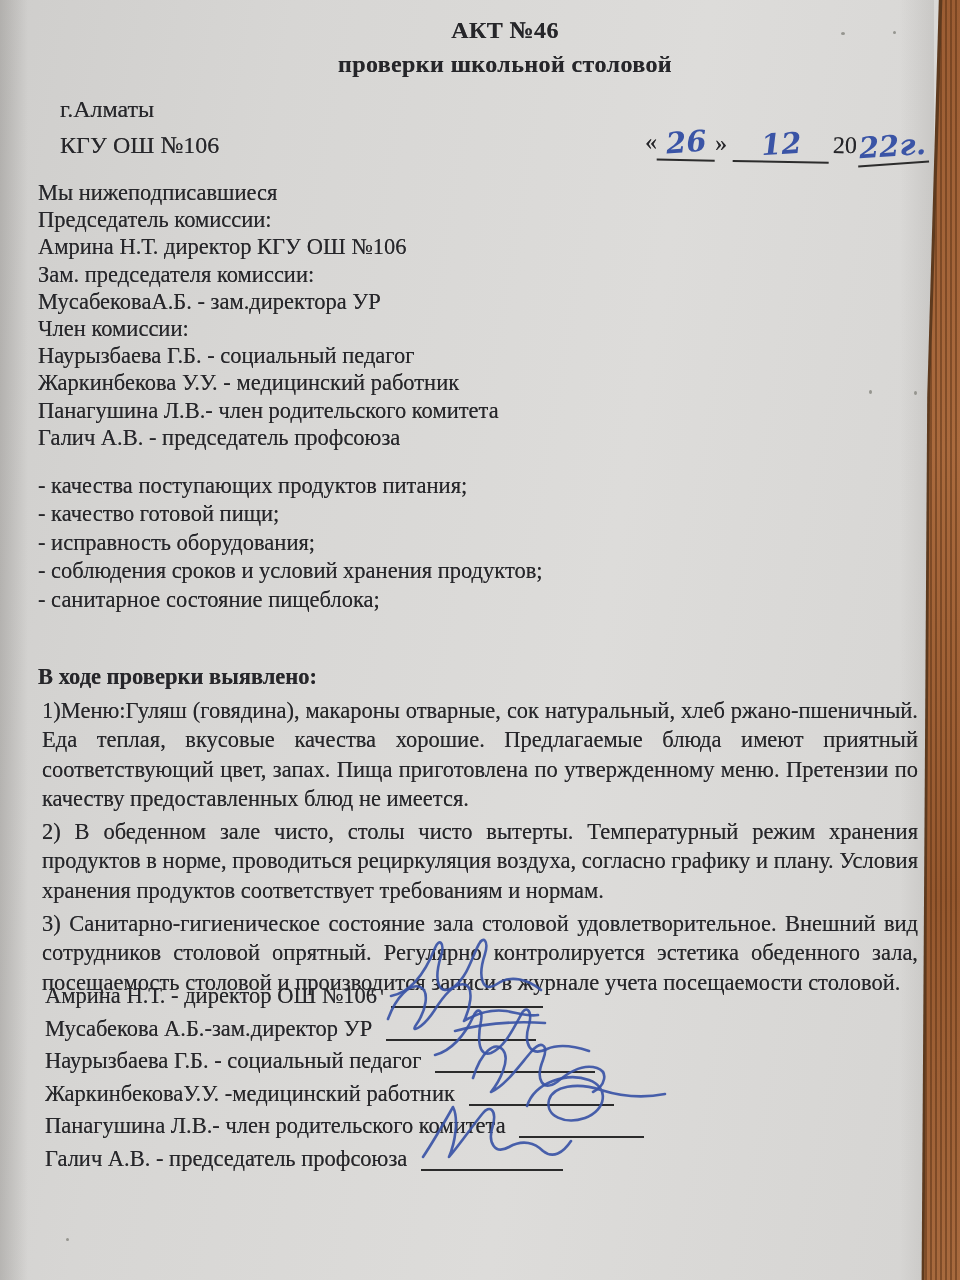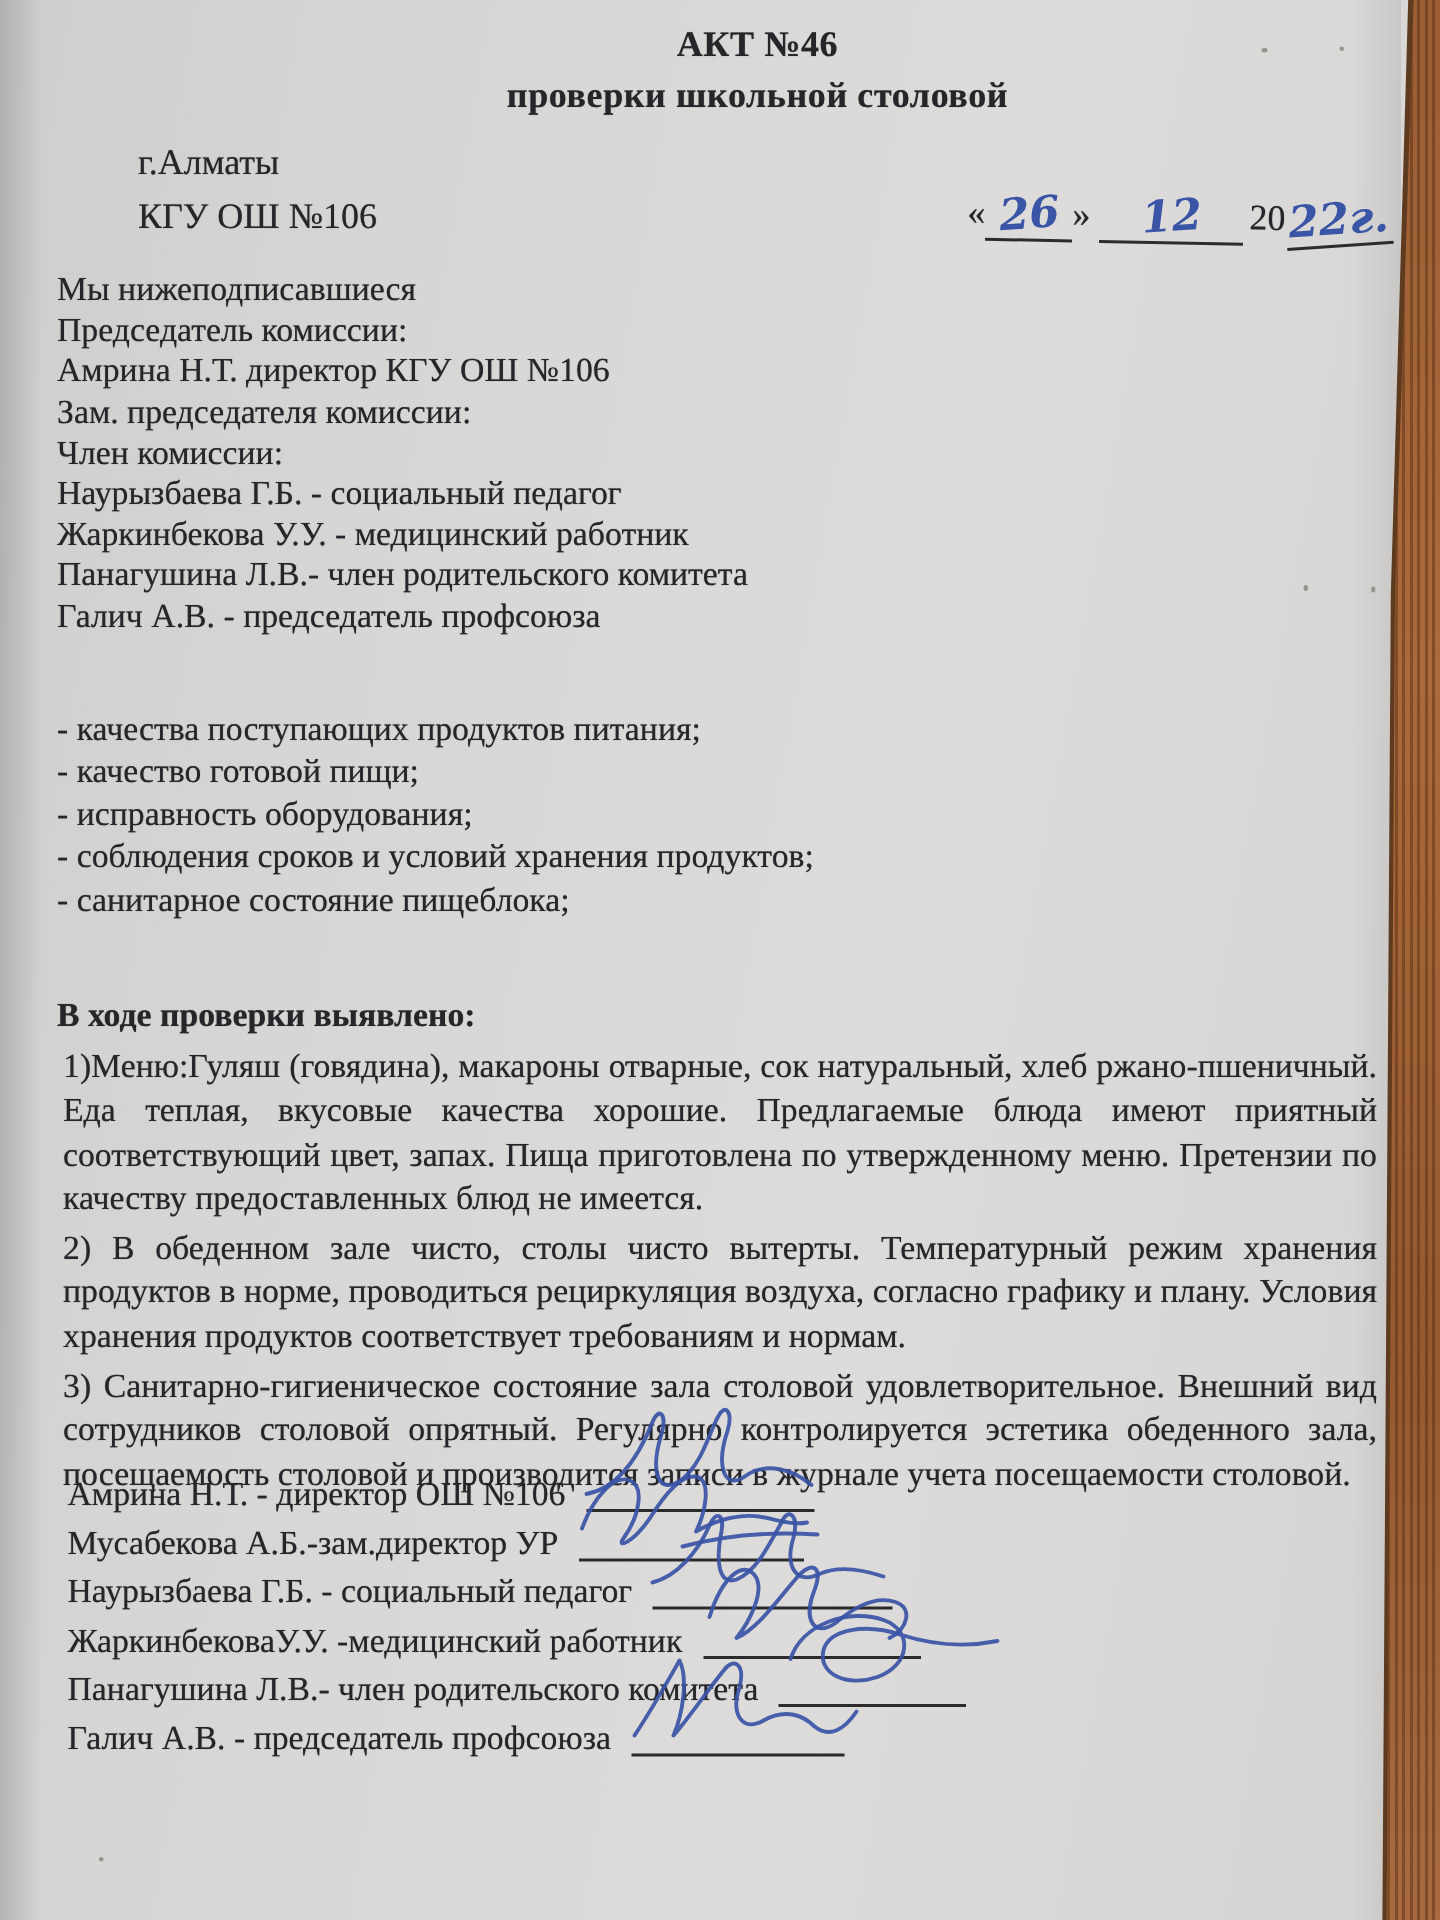--- a/index.html
+++ b/index.html
@@ -31,21 +31,21 @@
     background:
       repeating-linear-gradient(90deg,rgba(80,42,15,0.45) 0 2px,rgba(0,0,0,0) 2px 5px),
       linear-gradient(180deg,#9c5d33 0%,#aa6a3d 35%,#96582e 70%,#a86a3e 100%);
     clip-path:polygon(56% 0,100% 0,100% 100%,11% 100%,25% 31%);
   }
   .content{position:absolute;inset:0;text-shadow:0 0 0.6px rgba(40,40,40,0.65);padding-left:16px;}
   .title{
     position:absolute;top:13px;left:40px;width:930px;text-align:center;
     font-weight:bold;font-size:24px;line-height:34px;letter-spacing:0.4px;
   }
-  .addr{position:absolute;top:91px;left:60px;font-size:24px;line-height:36px;margin-left:32px;}
+  .addr{position:absolute;top:91px;left:60px;font-size:24px;line-height:36px;}
   .date-line{
     position:absolute;top:127px;left:645px;font-size:24px;white-space:nowrap;
     transform:rotate(1.1deg);
   }
   .u{display:inline-block;border-bottom:2px solid #2c2c2c;text-align:center;}
   .u-day{width:58px;}
   .u-month{width:96px;margin-right:4px;}
   .hand{
     font-family:"DejaVu Serif",serif;font-style:italic;font-weight:bold;
     color:#3a54a6;font-size:29px;text-shadow:none;
@@ -93,20 +93,21 @@
   <div class="date-line">
     <span>«</span><span class="u u-day"><span class="hand">26</span></span><span>»</span>
     <span class="u u-month"><span class="hand">12</span></span><span>20</span><span class="hand hand-year">22г.</span>
   </div>
 
   <div class="intro">
     <div>Мы нижеподписавшиеся</div>
     <div>Председатель комиссии:</div>
     <div>Амрина Н.Т.  директор КГУ ОШ №106</div>
     <div>Зам. председателя  комиссии:</div>
+    <div>МусабековаА.Б. - зам.директора УР</div>
     <div>Член комиссии:</div>
     <div>Наурызбаева Г.Б. - социальный педагог</div>
     <div>Жаркинбекова У.У. - медицинский работник</div>
     <div>Панагушина Л.В.- член родительского комитета</div>
     <div>Галич А.В. - председатель профсоюза</div>
   </div>
 
   <div class="bullets">
     <div>- качества поступающих продуктов питания;</div>
     <div>- качество готовой пищи;</div>

